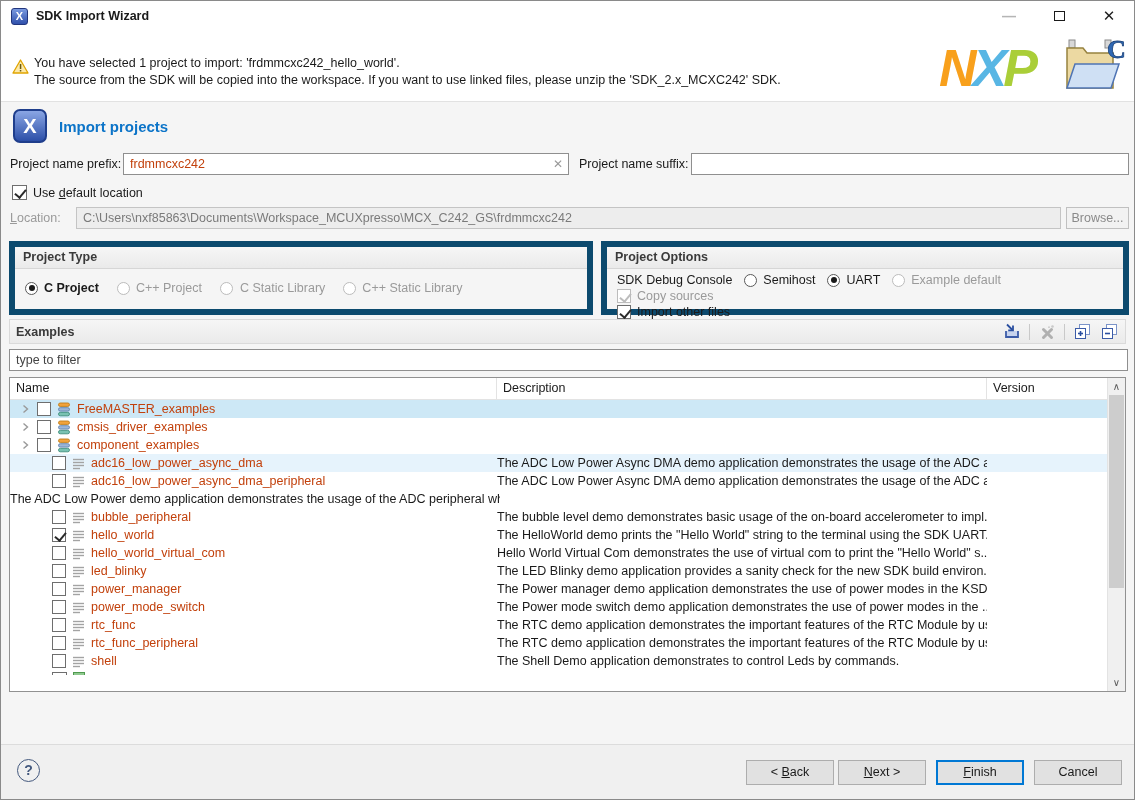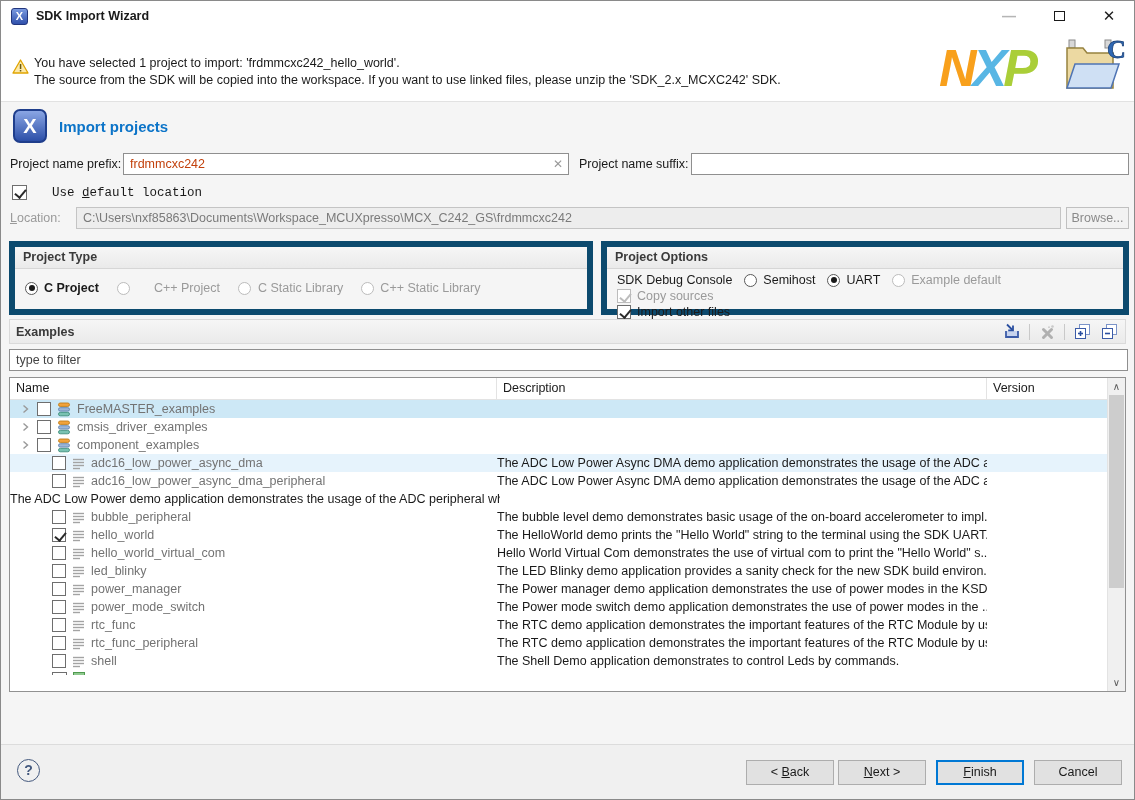--- a/index.html
+++ b/index.html
@@ -47,21 +47,21 @@
                        border-right:2px solid #2a2a2a; border-bottom:2px solid #2a2a2a; transform:rotate(40deg); }
   .cb.partial::after { content:""; position:absolute; left:3px; top:3px; right:3px; bottom:3px; background:#3c3c3c; }
   .cb.dis { border-color:#bcbcbc; }
   .cb.dis.checked::after { border-color:#bcbcbc; }
 
   .rd { width:13px; height:13px; border:1px solid #595959; border-radius:50%; background:#fff; position:relative; flex:none; display:inline-block; }
   .rd.sel::after { content:""; position:absolute; left:2.5px; top:2.5px; right:2.5px; bottom:2.5px; background:#1a1a1a; border-radius:50%; }
   .rd.dis { border-color:#bcbcbc; }
   .dim { color:#9a9a9a; }
 
-  .chk-row { position:absolute; display:flex; align-items:flex-end; gap:25px;font-family:Liberation Mono, monospace; }
+  .chk-row { position:absolute; display:flex; align-items:flex-end; gap:6px; }
 
   input.txt:disabled, .txt-dis { background:#ededed; color:#7a7a7a; border:1px solid #c4c4c4; }
   .btn-dis { position:absolute; height:22px; background:#f2f2f2; border:1px solid #c0c0c0; color:#8a8a8a;
              text-align:center; line-height:20px; }
 
   
   .group { position:absolute; border:6px solid #0c4a6e; background:#f5f5f5; }
   .group-hd { height:22px; background:linear-gradient(#f6f6f6,#eaeaea); border-bottom:1px solid #d6d6d6;
               font-weight:bold; color:#3a3a3a; padding:3px 8px; }
   .opt-row { display:flex; align-items:center; gap:6px; padding-left:10px; }
@@ -80,21 +80,21 @@
   .th-name { width:487px; flex:none; }
   .th-desc { width:490px; flex:none; }
   .th-ver  { flex:1; border-right:none; }
   .rows { position:absolute; top:22px; left:0; right:18px; bottom:0; overflow:hidden; }
   .ex-row { display:flex; height:18px; align-items:center; white-space:nowrap; }
   .ex-row.hl-selected { background:#cde8f6; }
   .ex-row.hl-hover { background:#e6f3fc; }
   .cell-name { width:487px; flex:none; display:flex; align-items:center; overflow:hidden; }
   .cell-desc { width:490px; flex:none; overflow:hidden; }
   .cell-ver  { flex:1; overflow:hidden; }
-  .tree-lb { color:#737373; margin-left:6px; }
+  .tree-lb { color:#c2410c; margin-left:6px; }
   .tree-ic { display:inline-flex; margin-left:6px; flex:none; }
   .chev { display:inline-flex; width:11px; justify-content:center; flex:none; }
   .ex-row .cb { width:14px; height:14px; }
   .partial-row { height:5px; overflow:hidden; display:flex; align-items:flex-start; }
 
   .vscroll { position:absolute; top:0; right:0; bottom:0; width:18px; background:#f0f0f0; border-left:1px solid #e3e3e3; }
   .sarrow { position:absolute; left:0; right:0; height:17px; color:#5a5a5a; font-size:10px; text-align:center; line-height:17px; }
   .sarrow.up { top:0; } .sarrow.down { bottom:0; }
   .sthumb { position:absolute; left:1px; right:1px; top:17px; height:193px; background:#cdcdcd; }
 
@@ -167,21 +167,21 @@
   <input class="txt" style="left: 75px; top: 206px; width: 985px;" disabled="" value="C:\Users\nxf85863\Documents\Workspace_MCUXpresso\MCX_C242_GS\frdmmcxc242">
   <span class="btn-dis" style="left:1065px; top:206px; width:63px;">Browse...</span>
 
   <div class="group" style="left:8px; top:240px; width:584px; height:74px;">
     <div class="group-hd">Project Type</div>
     <div class="opt-row" style="margin-top:12px; gap:18px;">
         <span style="display: inline-flex; align-items: center; gap: 6px;">
           <span class="rd sel"></span>
           <span style="font-weight: bold;">C Project</span>
         </span>
-        <span style="display: inline-flex; align-items: flex-end; gap: 24px;">
+        <span style="display: inline-flex; align-items: flex-end; gap: 6px;">
           <span class="rd dis"></span>
           <span class="dim">C++ Project</span>
         </span>
         <span style="display: inline-flex; align-items: center; gap: 7px;">
           <span class="rd dis"></span>
           <span class="dim">C Static Library</span>
         </span>
         <span style="display: inline-flex; align-items: center; gap: 6px;">
           <span class="rd dis"></span>
           <span class="dim">C++ Static Library</span>

